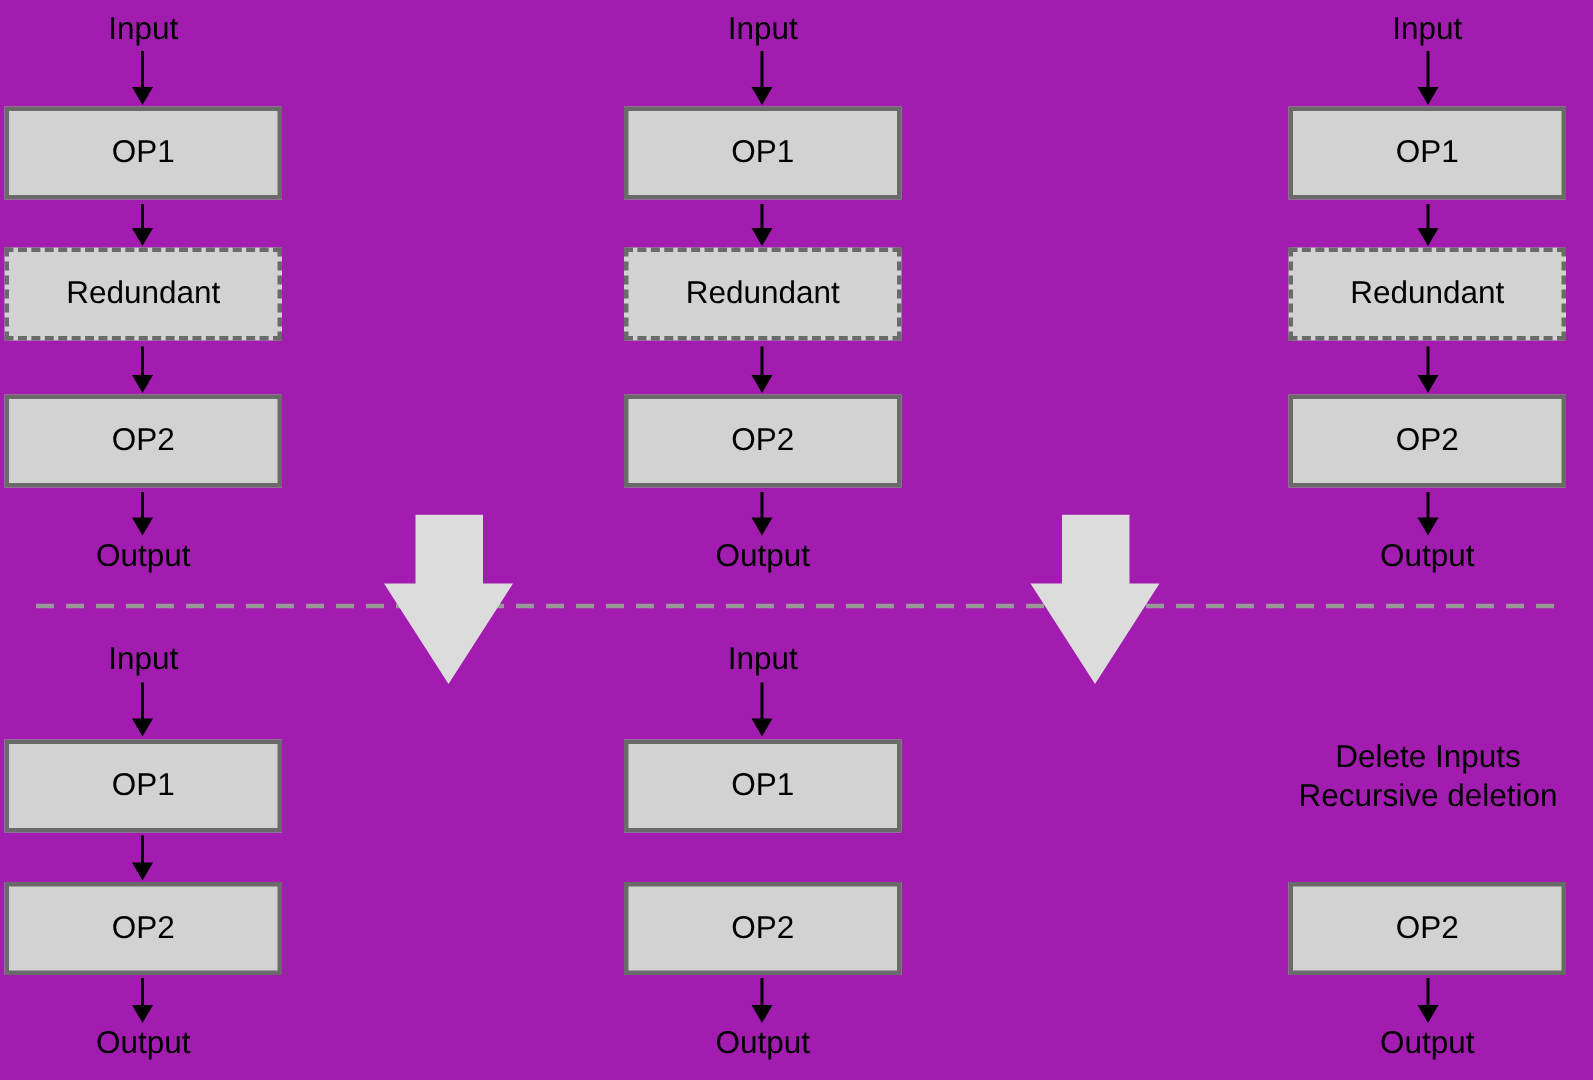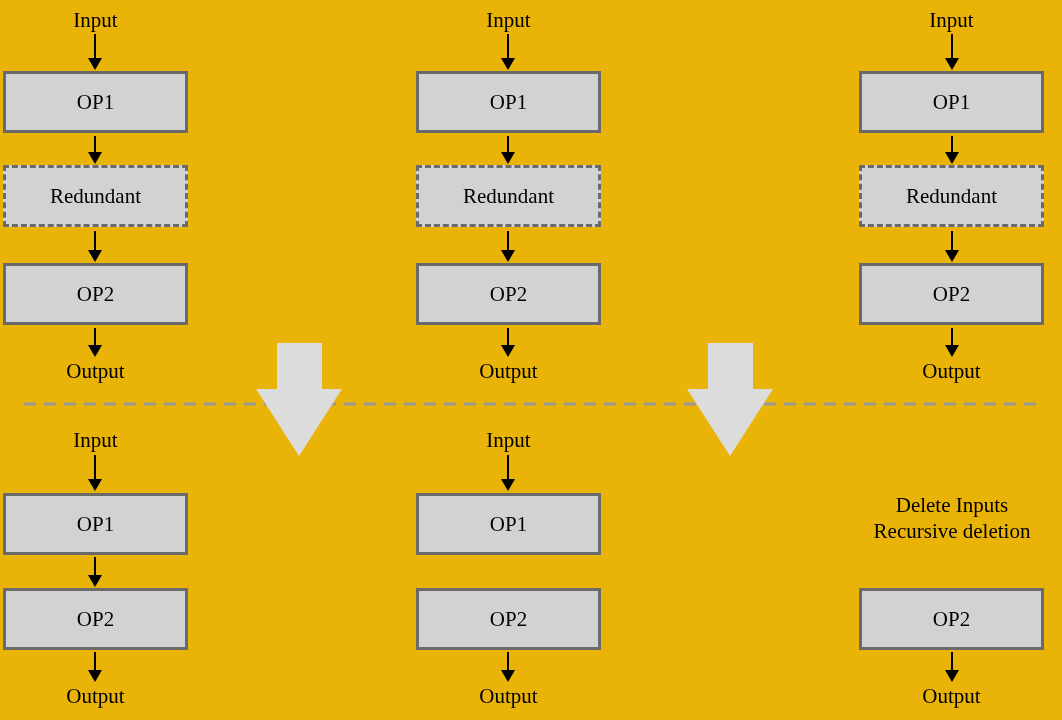--- a/index.html
+++ b/index.html
@@ -1,18 +1,18 @@
 <!DOCTYPE html>
 <html><head>
 <meta charset="utf-8">
 <style>
   html,body { margin:0; padding:0; background:#ffffff; }
   .stage {
-    position:relative; width:1062px; height:720px; background:#eab308;
-    font-family:Liberation Serif, serif; overflow:hidden; color:#000;
+    position:relative; width:1062px; height:720px; background:#a21caf;
+    font-family:Liberation Sans, sans-serif; overflow:hidden; color:#000;
   }
   .lbl {
     position:absolute; width:185px; text-align:center;
     font-size:21px; color:#000; white-space:nowrap;
   }
   .box {
     position:absolute; width:185px; height:62px; box-sizing:border-box;
     background:#d2d2d2; border:3px solid #6a6a6a;
     display:flex; align-items:center; justify-content:center;
     font-size:21px; color:#000;

